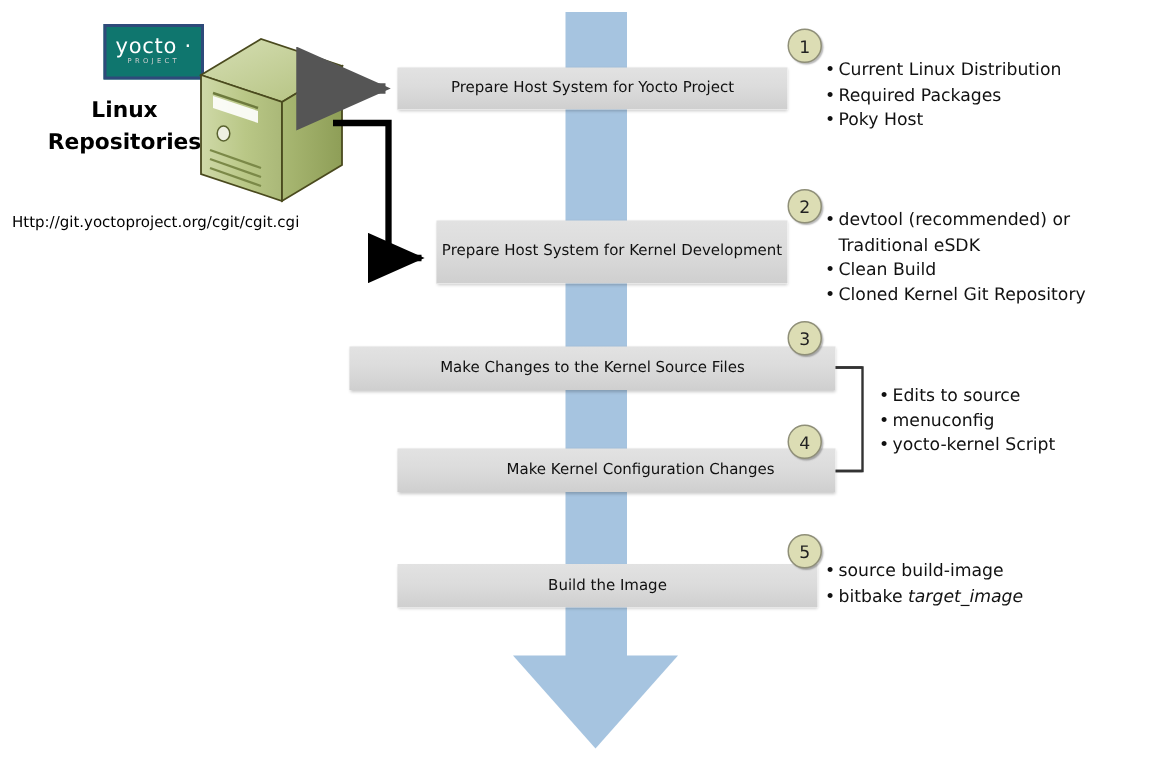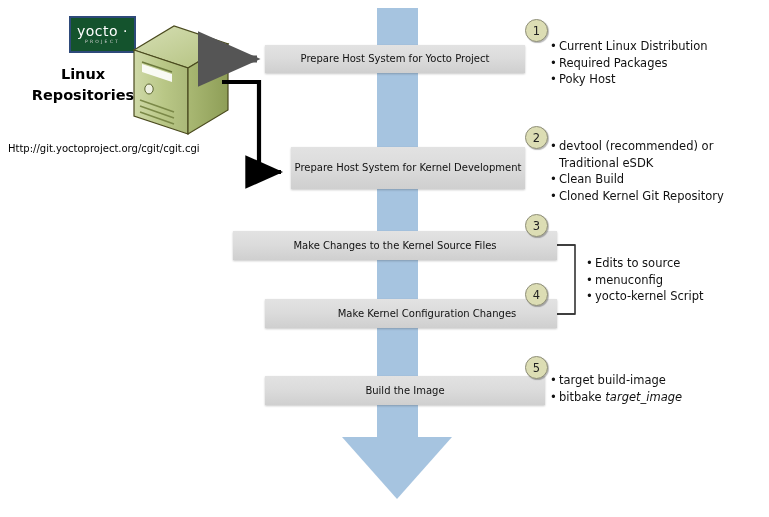--- a/index.html
+++ b/index.html
@@ -6,21 +6,21 @@
   body{
     width:769px;height:517px;position:relative;overflow:hidden;
     font-family:"DejaVu Sans","Liberation Sans",sans-serif;
     color:#1a1a1a;
   }
   .abs{position:absolute;}
 
   
   #yocto-logo{
     left:69px;top:16px;width:67px;height:37px;
-    background:#14532d;border:2px solid #2e4a7a;
+    background:#0f766e;border:2px solid #2e4a7a;
     box-sizing:border-box;
     display:flex;flex-direction:column;align-items:center;justify-content:center;
   }
   #yocto-logo .yl-main{
     color:#ffffff;font-size:14px;letter-spacing:.5px;line-height:12px;
     font-family:"DejaVu Sans","Liberation Sans",sans-serif;
   }
   #yocto-logo .yl-sub{
     color:#cfcfcf;font-size:4.5px;letter-spacing:2.2px;line-height:7px;
     margin-top:1px;
@@ -215,19 +215,19 @@
     </div>
   <div class="bl">
       <span class="dot">•</span>
       <span class="btxt">yocto-kernel Script</span>
     </div>
 </div>
 
 <div class="abs bullets" id="bullets-5">
   <div class="bl">
       <span class="dot">•</span>
-      <span class="btxt">target build-image</span>
+      <span class="btxt">source build-image</span>
     </div>
   <div class="bl">
       <span class="dot">•</span>
       <span class="btxt"><span>bitbake </span><span class="ital">target_image</span></span>
     </div>
 </div>
 
 </body></html>

